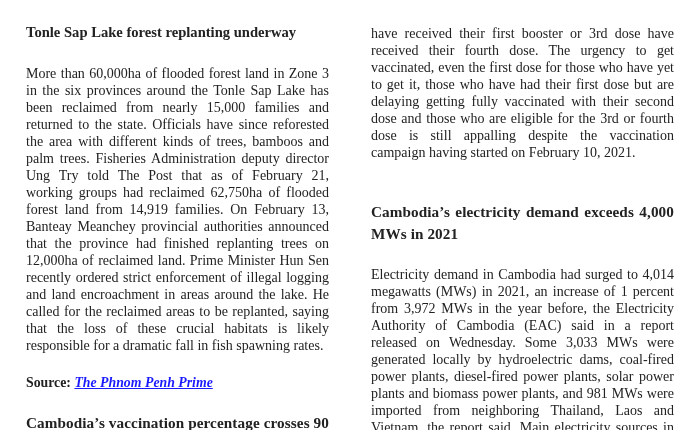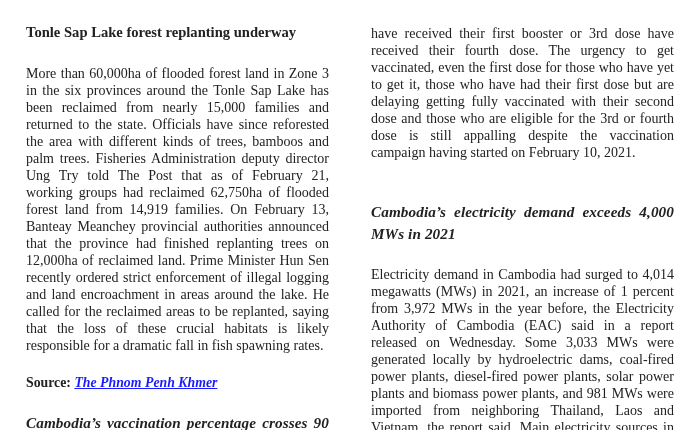--- a/index.html
+++ b/index.html
@@ -32,21 +32,20 @@
       font-weight: bold;
       font-size: 14.6px;
       line-height: 21px;
       color: #222222;
       text-align: justify;
     }
     .headline.big {
       font-size: 15.2px;
       line-height: 21.5px;
       letter-spacing: 0.1px;
-      font-style: italic;
     }
     .para {
       font-size: 14px;
       line-height: 17px;
       text-align: justify;
       color: #222222;
     }
     .source {
       font-size: 13.8px;
       font-weight: bold;
@@ -66,21 +65,21 @@
 </head>
 <body>
 
 <div class="page">
 
   <div class="col col-left">
     <h2 class="headline">Tonle Sap Lake forest replanting underway</h2>
     <div class="gap-l"></div>
     <p class="para">More than 60,000ha of flooded forest land in Zone 3 in the six provinces around the Tonle Sap Lake has been reclaimed from nearly 15,000 families and returned to the state. Officials have since reforested the area with different kinds of trees, bamboos and palm trees. Fisheries Administration deputy director Ung Try told The Post that as of February 21, working groups had reclaimed 62,750ha of flooded forest land from 14,919 families. On February 13, Banteay Meanchey provincial authorities announced that the province had finished replanting trees on 12,000ha of reclaimed land. Prime Minister Hun Sen recently ordered strict enforcement of illegal logging and land encroachment in areas around the lake. He called for the reclaimed areas to be replanted, saying that the loss of these crucial habitats is likely responsible for a dramatic fall in fish spawning rates.</p>
     <div class="gap-m"></div>
-    <p class="source"><span>Source: </span><a>The Phnom Penh Khmer</a></p>
+    <p class="source"><span>Source: </span><a>The Phnom Penh Prime</a></p>
     <div class="gap-m"></div>
     <h2 class="headline big">Cambodia’s vaccination percentage crosses 90 percent as 14,401,837 vaccinated since February 10, 2021</h2>
   </div>
 
   <div class="col col-right">
     <p class="para">have received their first booster or 3rd dose have received their fourth dose. The urgency to get vaccinated, even the first dose for those who have yet to get it, those who have had their first dose but are delaying getting fully vaccinated with their second dose and those who are eligible for the 3rd or fourth dose is still appalling despite the vaccination campaign having started on February 10, 2021.</p>
     <div class="gap-m"></div>
     <div class="gap-m"></div>
     <h2 class="headline big">Cambodia’s electricity demand exceeds 4,000 MWs in 2021</h2>
     <div class="gap-l"></div>

